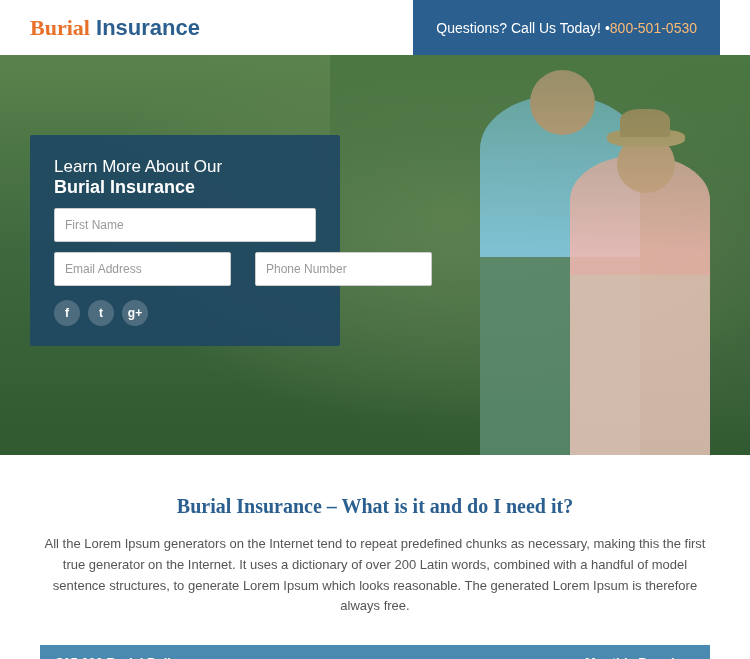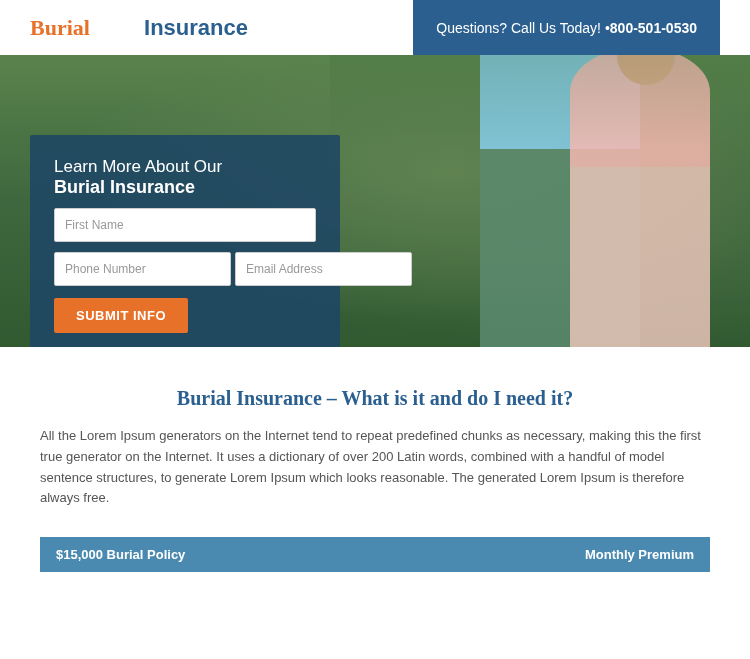--- a/index.html
+++ b/index.html
@@ -8,37 +8,37 @@
     
     .header {
       display: flex;
       align-items: center;
       justify-content: space-between;
       padding: 0 30px;
       height: 55px;
       background: #fff;
     }
     .logo-burial { color: #e8712a; font-weight: bold; }
-    .logo-insurance { color: #2a5f8f; font-weight: bold; padding-left: 48px; }
+    .logo-insurance { color: #2a5f8f; font-weight: bold; }
     .header-contact {
       background: #2a5f8f;
       color: #fff;
       padding: 12px 23px;
       font-size: 14px;
       height: 63px;
       display: flex;
       align-items: center;
     }
-    .header-phone { color: #ffffff; font-weight: bold; }
+    .header-phone { color: #fdba74; font-weight: normal; }
 
     
     .hero {
       position: relative;
       width: 750px;
-      height: 292px;
+      height: 400px;
       background: linear-gradient(135deg, #5a8a5a 0%, #7aaa6a 30%, #4a7a4a 60%, #3a6a3a 100%);
       overflow: hidden;
     }
     .hero-bg {
       position: absolute;
       top: 0; left: 0; right: 0; bottom: 0;
       background: 
         radial-gradient(ellipse at 60% 40%, rgba(120,160,100,0.8) 0%, transparent 60%),
         radial-gradient(ellipse at 80% 60%, rgba(90,130,80,0.6) 0%, transparent 50%),
         linear-gradient(180deg, #6a9a5a 0%, #4a7a4a 50%, #3a6a3a 100%);
@@ -65,21 +65,21 @@
       font-weight: normal;
       margin-bottom: 4px;
     }
     .form-headline strong {
       display: block;
       font-size: 18px;
       font-weight: bold;
     }
     .form-row {
       display: flex;
-      gap: 4px;
+      gap: 24px;
       margin-top: 10px;
     }
     .form-input {
       flex: 1;
       height: 34px;
       padding: 0 10px;
       font-size: 12px;
       color: #666;
       border: 1px solid #ccc;
       background: #fff;
@@ -127,21 +127,21 @@
       color: #2a5f8f;
       font-size: 20px;
       font-weight: bold;
       margin-bottom: 16px;
       font-family: Liberation Serif, serif;
     }
     .content-text {
       font-size: 13px;
       color: #555;
       line-height: 1.6;
-      text-align: left;
+      text-align: center;
       max-width: 670px;
       margin: 0 auto 28px;
     }
 
     
     .policy-table {
       width: 100%;
       border-collapse: collapse;
       font-size: 13px;
     }
@@ -190,24 +190,23 @@
 
   <div class="form-card">
     <div class="form-headline">
       <span>Learn More About Our</span>
       <strong>Burial Insurance</strong>
     </div>
     <div class="form-row">
       <input class="form-input" type="text" placeholder="First Name" style="">
     </div>
     <div class="form-row">
+      <input class="form-input" type="email" placeholder="Email Address" style="">
       <input class="form-input" type="tel" placeholder="Phone Number" style="">
-      <input class="form-input" type="email" placeholder="Email Address" style="">
-    </div>
-    <button class="submit-btn">SUBMIT INFO</button>
+    </div>
     <div class="social-icons">
       <div class="social-icon">f</div>
       <div class="social-icon">t</div>
       <div class="social-icon">g+</div>
     </div>
   </div>
 </div>
 
 <div class="content">
   <h2 class="content-title">Burial Insurance – What is it and do I need it?</h2>

